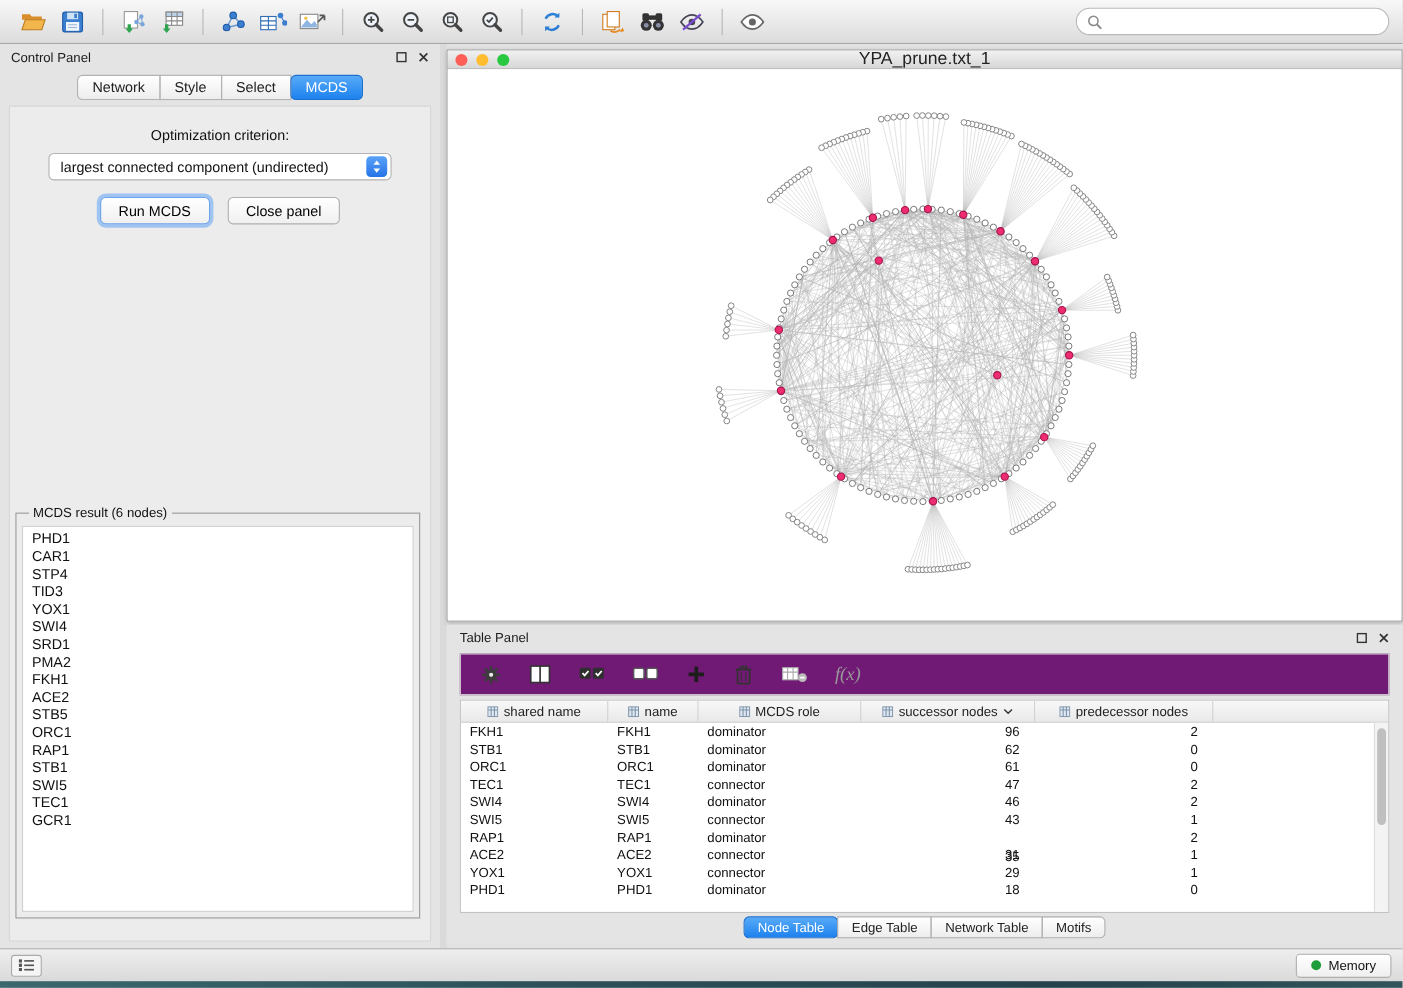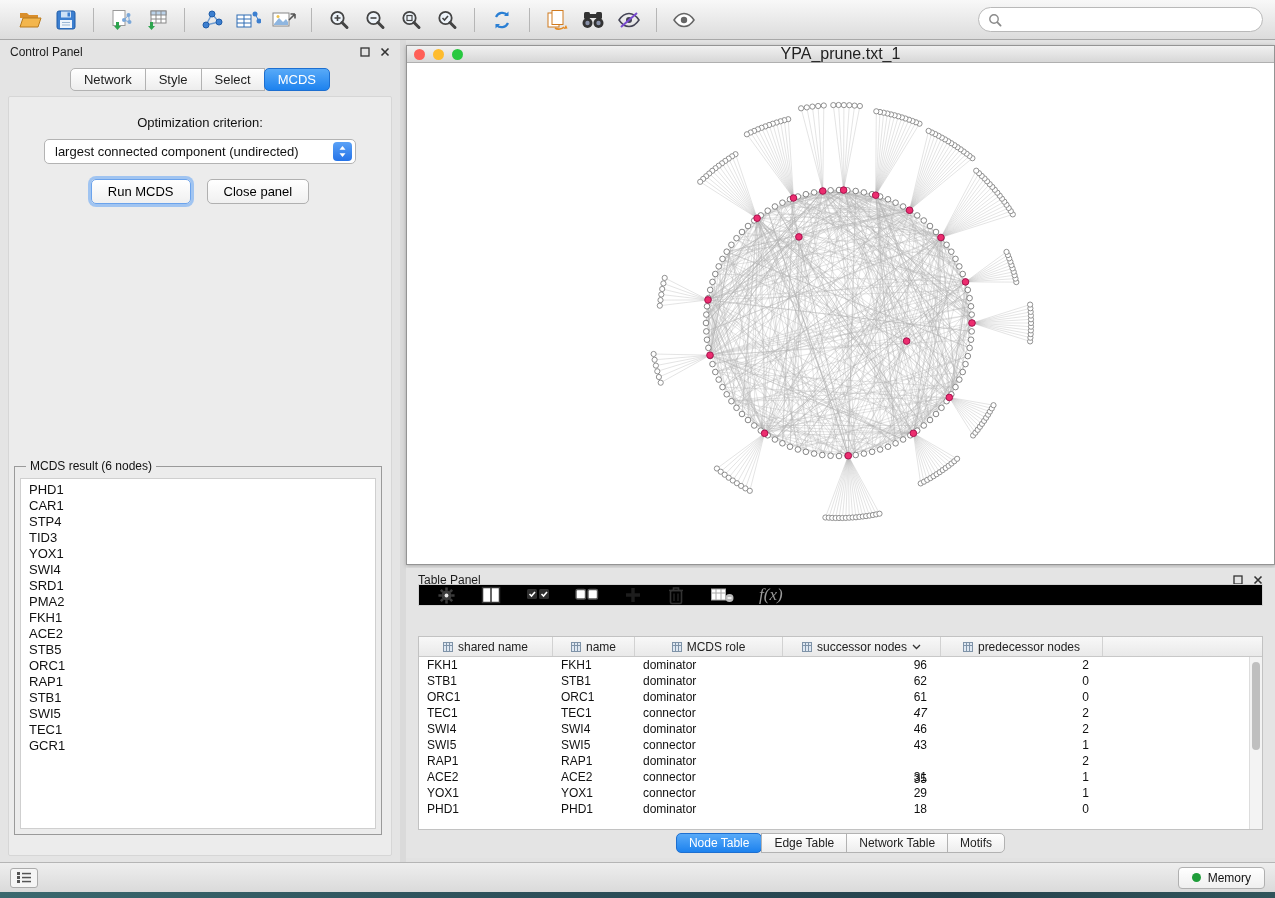--- a/index.html
+++ b/index.html
@@ -41,21 +41,21 @@
   
   .network-window{position:absolute;left:406px;top:45px;width:869px;height:520px;border:1px solid #949494;background:#fff;box-shadow:0 1px 4px rgba(0,0,0,.25)}
   .net-titlebar{height:17px;background:linear-gradient(#f1f1f1,#d7d7d7);border-bottom:1px solid #b0b0b0;display:flex;align-items:center;padding:0 7px;position:relative}
   .tl{width:11px;height:11px;border-radius:50%;margin-right:8px;flex:0 0 auto}
   .net-title{position:absolute;left:0;right:0;text-align:center;font-size:16px;color:#222}
   .net-canvas{position:absolute;left:0;top:17px;right:0;bottom:0;background:#fff;overflow:hidden}
 
   
   .table-panel{position:absolute;left:406px;top:568px;width:869px;height:290px;background:#e4e4e4}
   .tp-titlebar{height:24px;display:flex;align-items:center;padding:0 12px;font-size:12px;color:#1c1c1c}
-  .tp-toolbar{position:absolute;left:12px;top:16px;right:12px;height:22px;background:#000000;border:1px solid #d2d2d2;display:flex;align-items:center;gap:25px;padding:0 18px}
+  .tp-toolbar{position:absolute;left:12px;top:26px;right:12px;height:38px;background:#701a75;border:1px solid #d2d2d2;display:flex;align-items:center;gap:25px;padding:0 18px}
   .fx{font-family:"Liberation Serif",serif;font-style:italic;font-size:17px;color:#9a9a9a}
   .tp-table{position:absolute;left:12px;top:68px;right:12px;height:194px;background:#fff;border:1px solid #c2c2c2;overflow:hidden}
   .thead{display:flex;height:20px;background:linear-gradient(#f8f8f8,#e9e9e9);border-bottom:1px solid #c8c8c8}
   .th{display:flex;align-items:center;justify-content:center;gap:5px;font-size:12px;color:#222;border-right:1px solid #d2d2d2;flex:0 0 auto}
   .th.fill{flex:1;border-right:none}
   .tr{display:flex;height:16px;align-items:center}
   .td{font-size:12px;padding:0 8px;color:#111;white-space:nowrap;overflow:hidden;flex:0 0 auto}
   .td.num{text-align:right;padding-right:14px}
   .vscroll{position:absolute;right:0;top:20px;width:13px;bottom:0;background:#f3f3f3;border-left:1px solid #ddd}
   .vthumb{position:absolute;left:2px;width:8px;top:5px;height:88px;background:#bfbfbf;border-radius:4px}
@@ -1398,21 +1398,21 @@
           <div class="td" style="width: 134px;">ORC1</div>
           <div class="td" style="width: 82px;">ORC1</div>
           <div class="td" style="width: 148px;">dominator</div>
           <div class="td num" style="width: 158px;">61</div>
           <div class="td num" style="width: 162px;">0</div>
         </div>
         <div class="tr">
           <div class="td" style="width: 134px;">TEC1</div>
           <div class="td" style="width: 82px;">TEC1</div>
           <div class="td" style="width: 148px;">connector</div>
-          <div class="td num" style="width: 158px; font-style: italic;">47</div>
+          <div class="td num" style="width: 158px;">47</div>
           <div class="td num" style="width: 162px;">2</div>
         </div>
         <div class="tr">
           <div class="td" style="width: 134px;">SWI4</div>
           <div class="td" style="width: 82px;">SWI4</div>
           <div class="td" style="width: 148px;">dominator</div>
           <div class="td num" style="width: 158px;">46</div>
           <div class="td num" style="width: 162px;">2</div>
         </div>
         <div class="tr">

